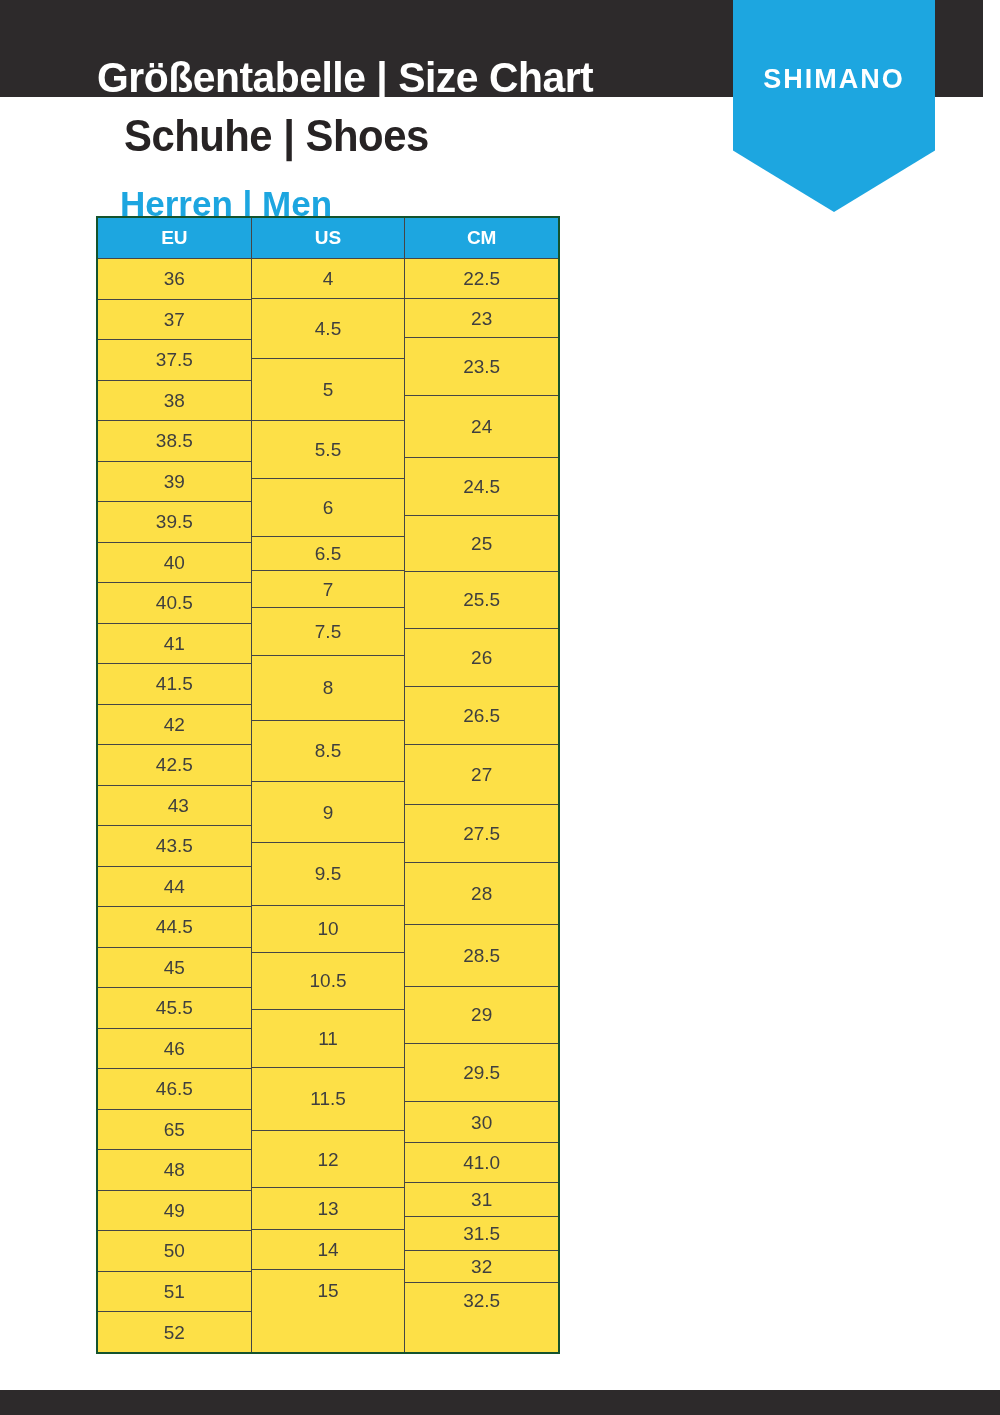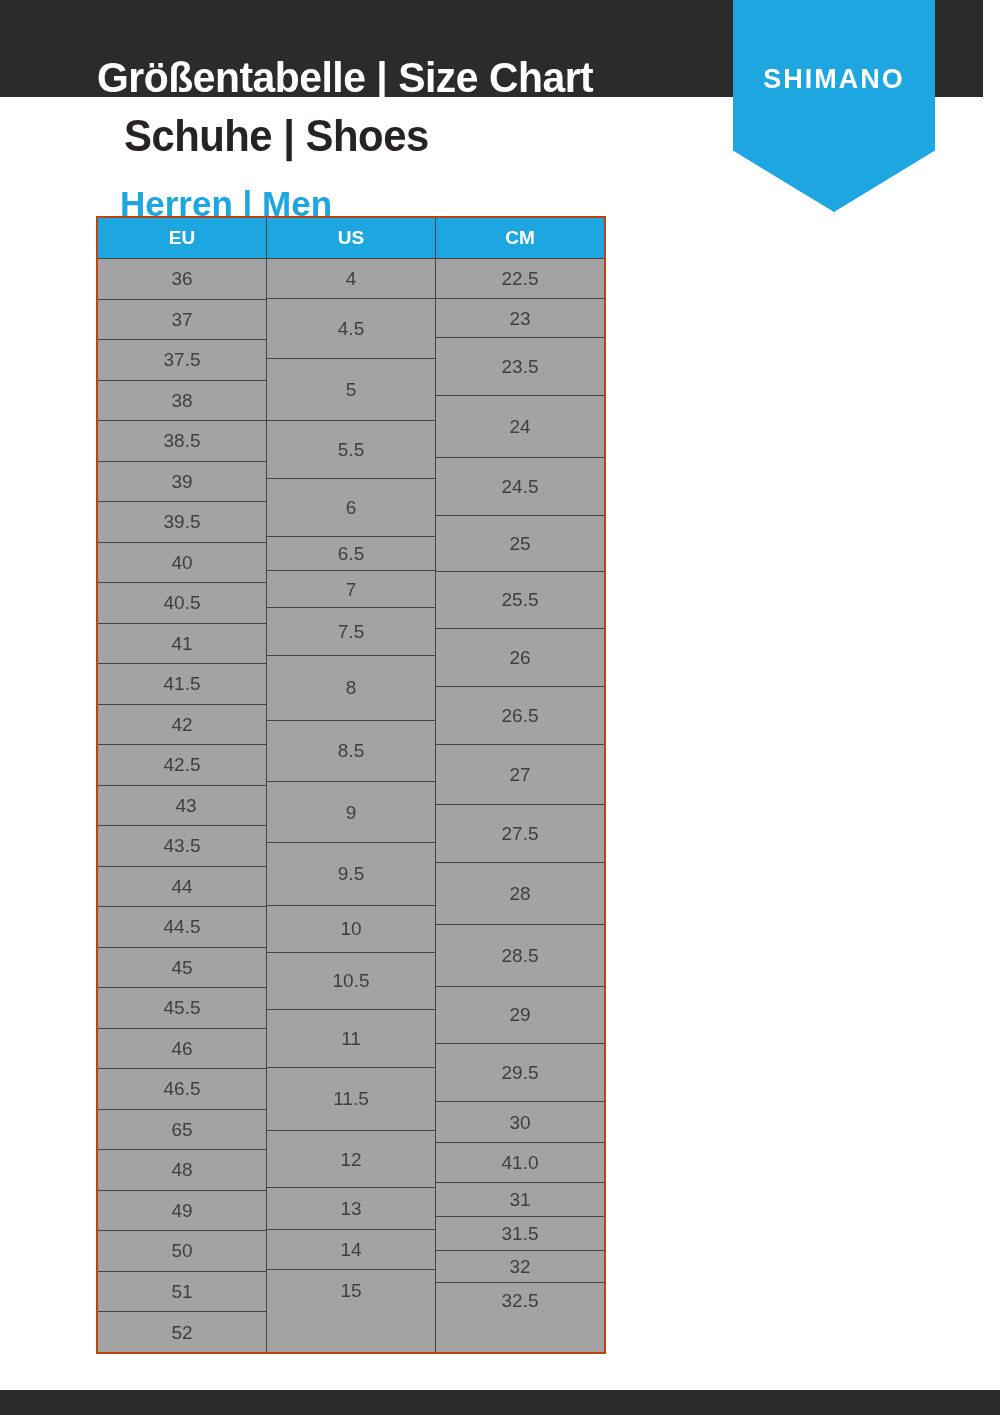--- a/index.html
+++ b/index.html
@@ -23,22 +23,22 @@
     clip-path:polygon(0 0,100% 0,100% 71%,50% 100%,0 71%);
   }
   .brand-text{
     position:absolute;left:0;top:66px;width:100%;text-align:center;color:#ffffff;
     font-weight:bold;font-size:27px;letter-spacing:2px;line-height:1;
   }
   .section-heading{
     position:absolute;left:96px;top:186px;color:#1da6e0;font-size:35px;font-weight:bold;line-height:1;margin-left:24px;
   }
   .size-table{
-    position:absolute;left:96px;top:216px;width:510px;box-sizing:border-box;
-    border:2px solid #c2410c;background:#a3a3a3;
+    position:absolute;left:96px;top:216px;width:464px;box-sizing:border-box;
+    border:2px solid #14532d;background:#fde047;
   }
   .thead{display:flex;height:40px;background:#1da6e0;border-bottom:1.5px solid #454545;}
   .hcell{
     flex:1;display:flex;align-items:center;justify-content:center;
     color:#ffffff;font-weight:bold;font-size:19px;border-right:1.5px solid #454545;box-sizing:border-box;
   }
   .hcell:last-child{border-right:none;}
   .tbody{display:flex;height:1093px;}
   .col{flex:1;display:flex;flex-direction:column;border-right:1.5px solid #454545;box-sizing:border-box;}
   .col:last-child{border-right:none;}

